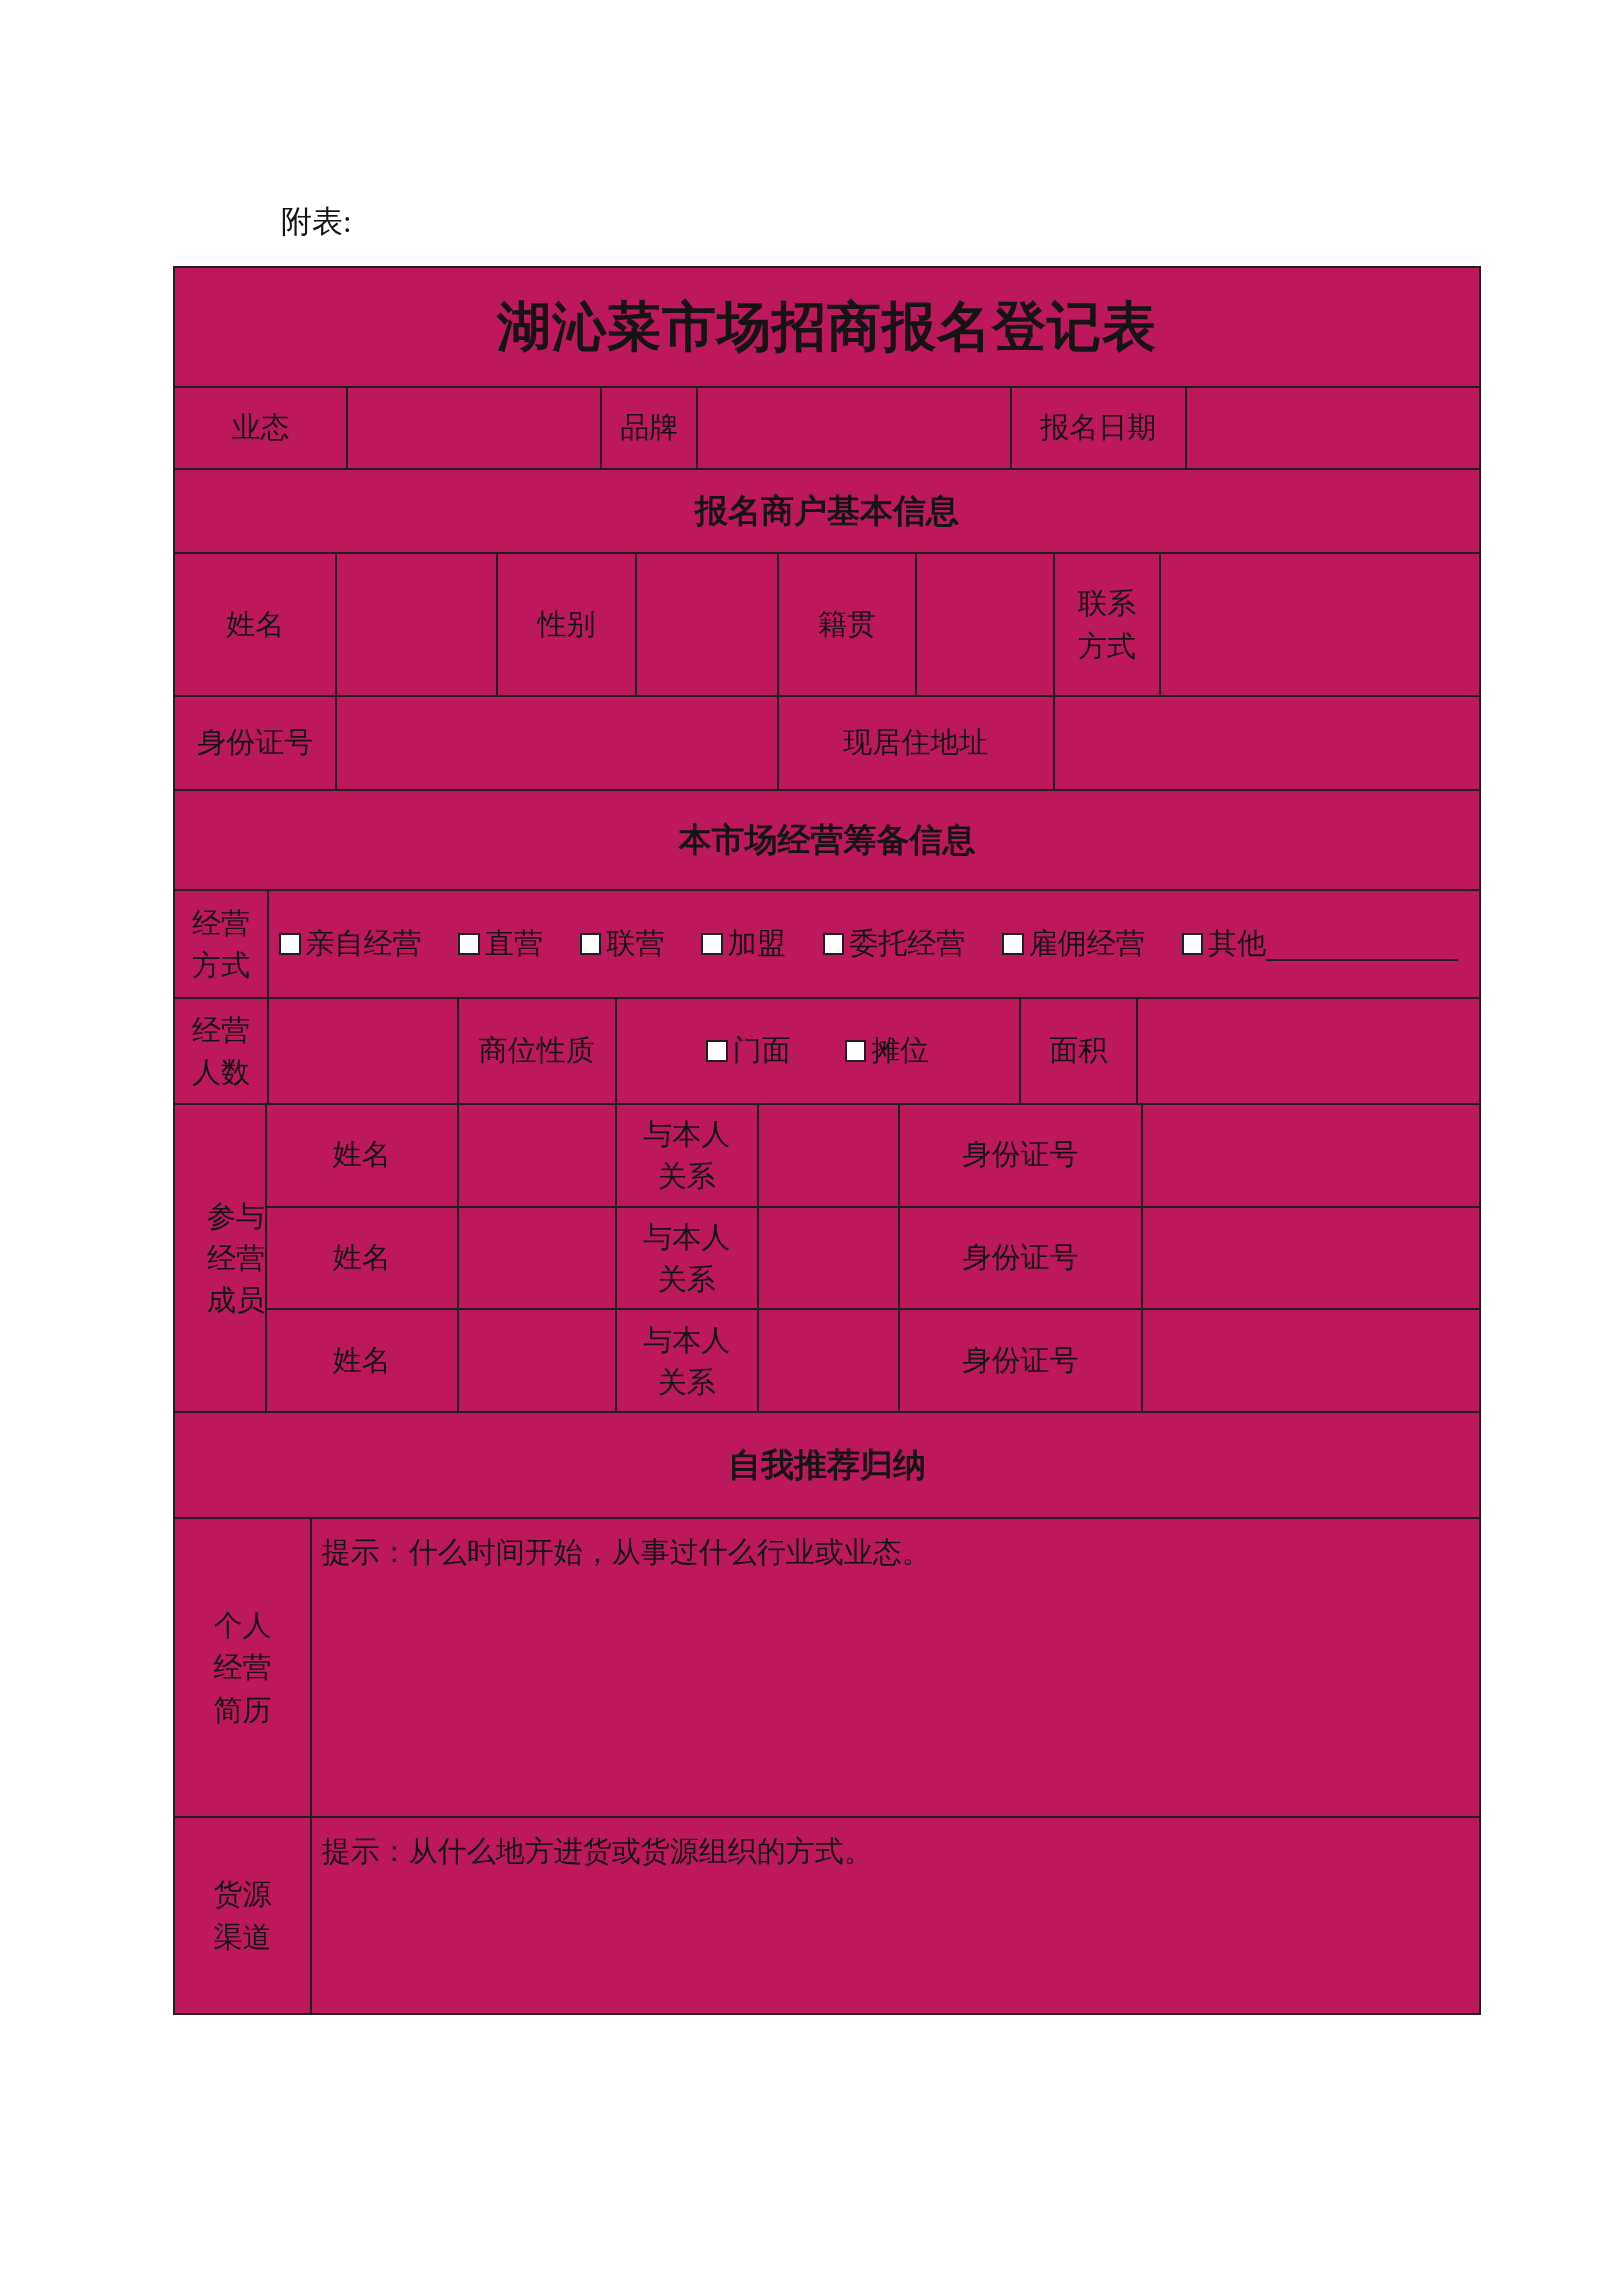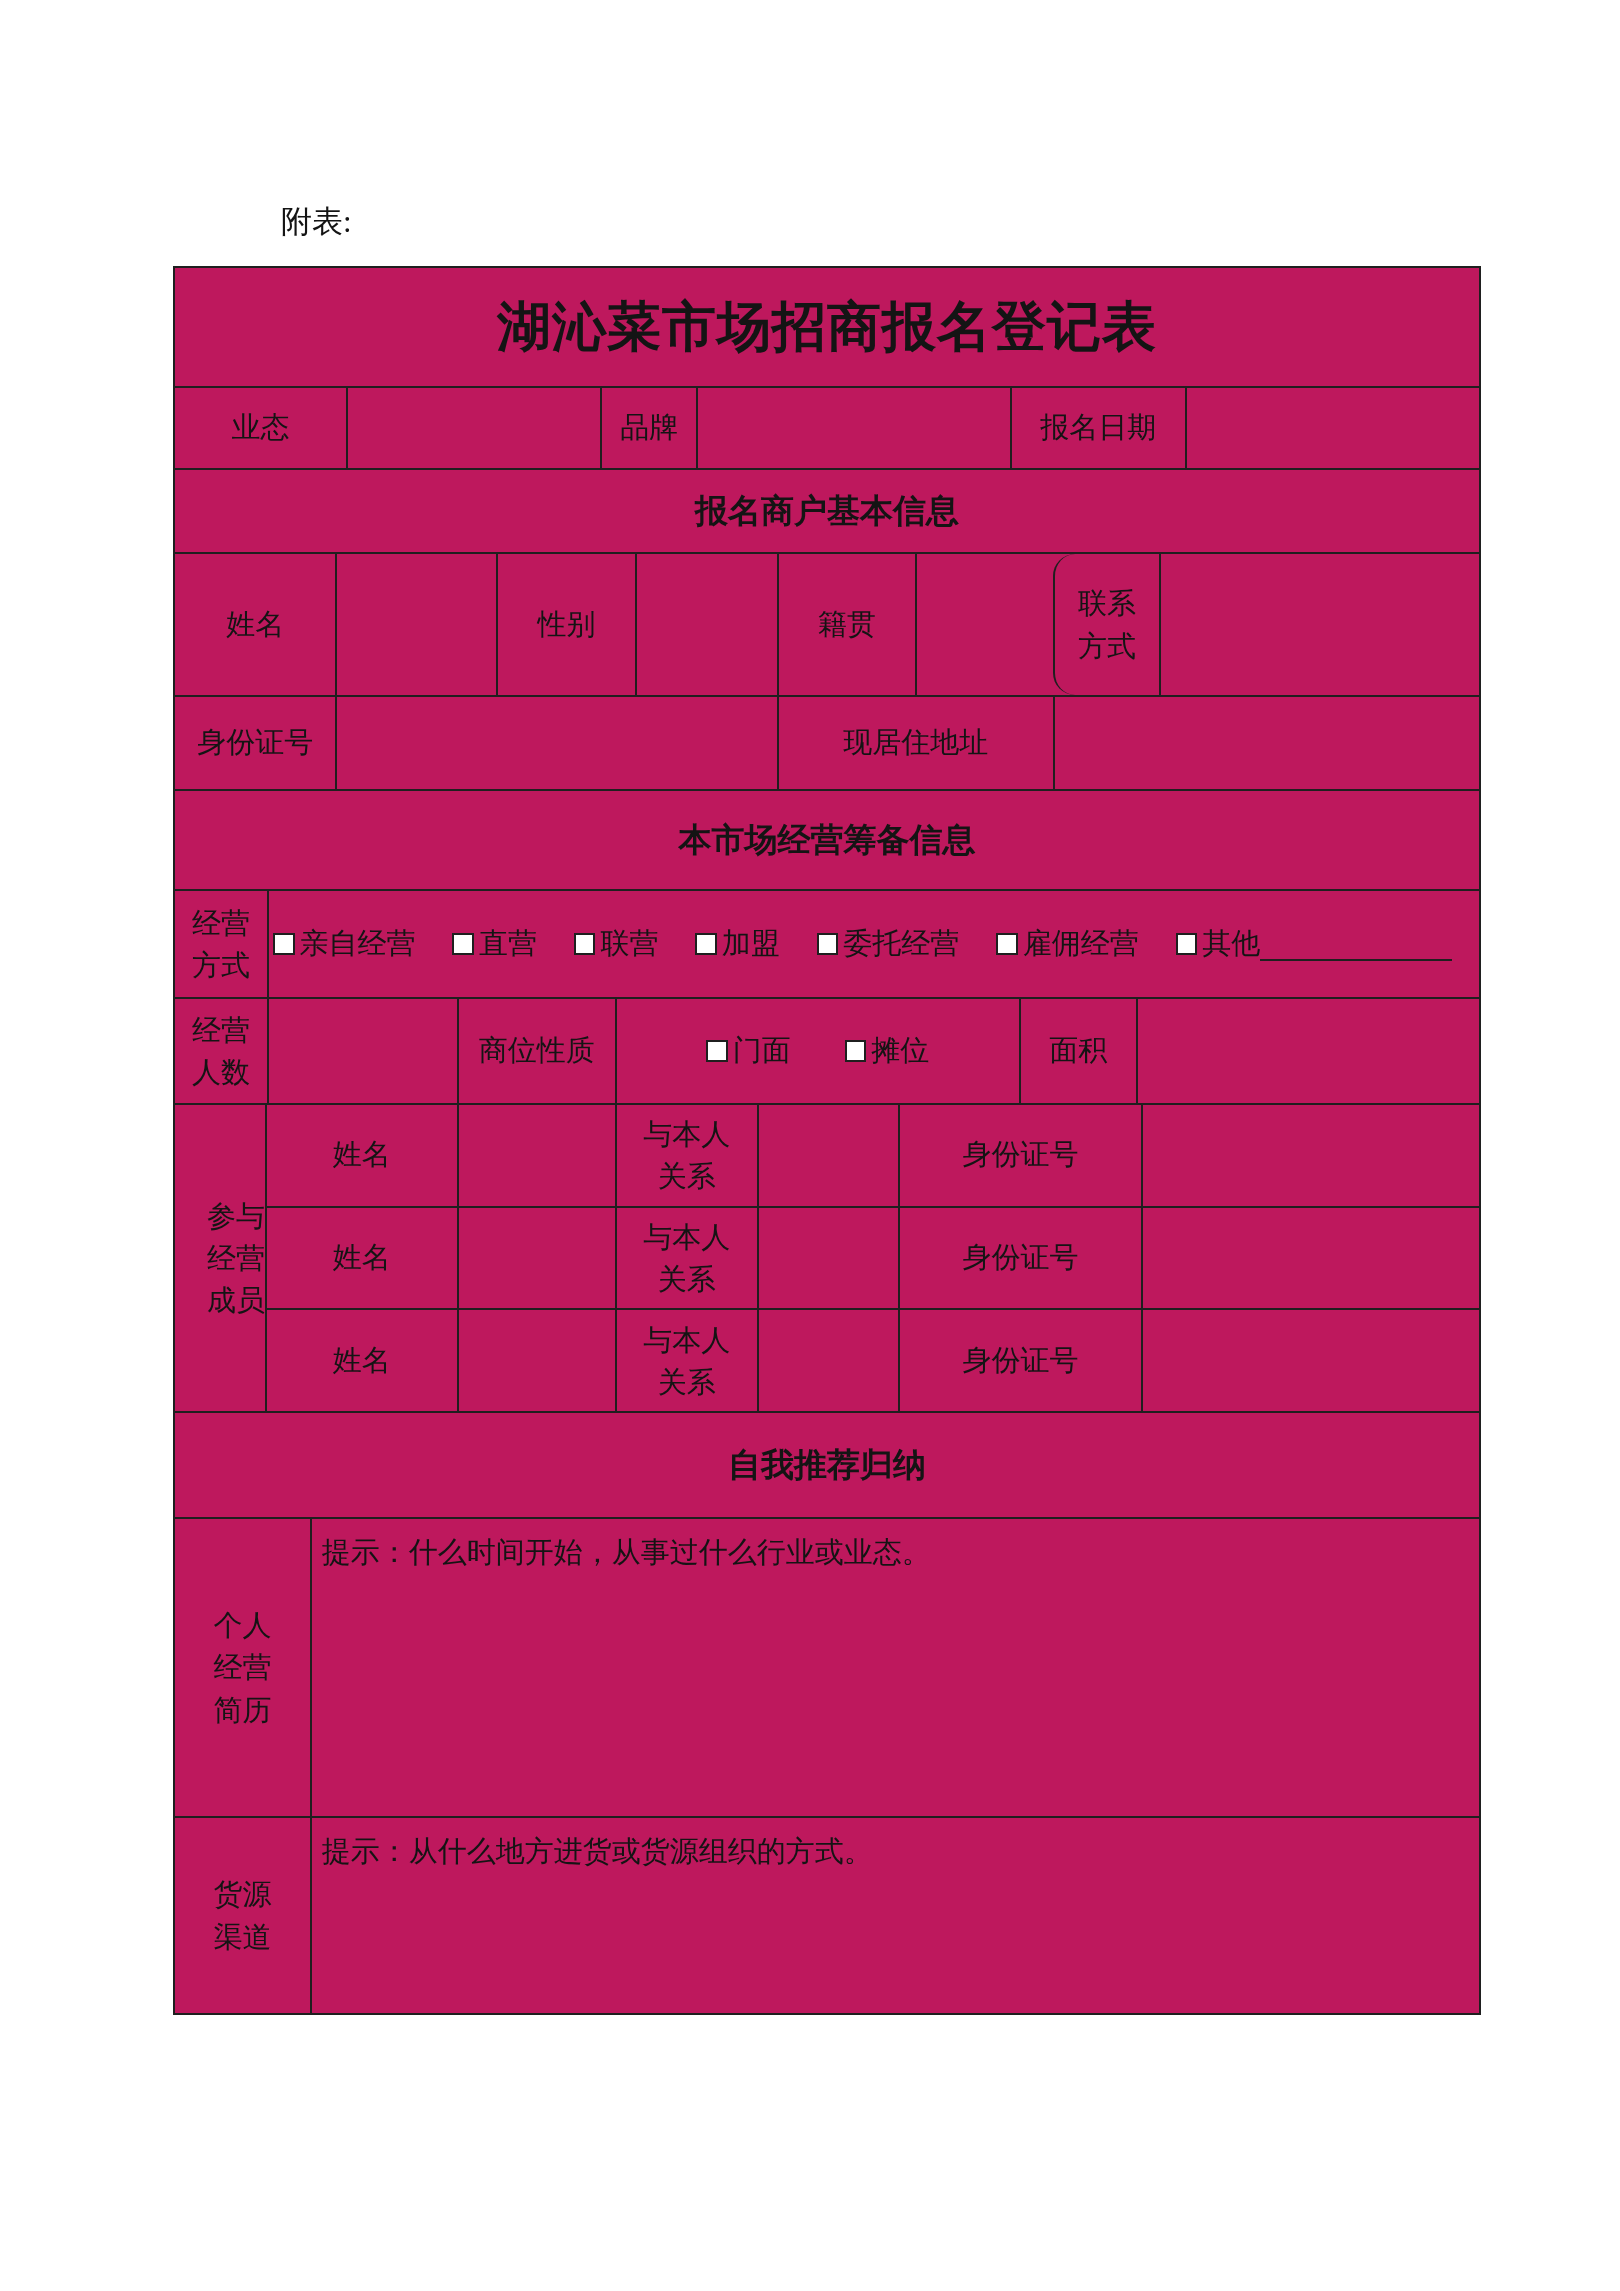--- a/index.html
+++ b/index.html
@@ -49,29 +49,29 @@
 
   
   .c-yetai-l { flex: 0 0 13.12%; } .c-yetai-v { flex: 0 0 19.49%; }
   .c-pinpai-l { flex: 0 0 7.35%; } .c-pinpai-v { flex: 0 0 24.06%; }
   .c-date-l { flex: 0 0 13.42%; } .c-date-v { flex: 1; }
 
   
   .c-name-l { flex: 0 0 12.29%; } .c-name-v { flex: 0 0 12.29%; }
   .c-gender-l { flex: 0 0 10.72%; justify-content: center; } .c-gender-v { flex: 0 0 10.87%; }
   .c-native-l { flex: 0 0 10.57%; } .c-native-v { flex: 0 0 10.57%; }
-  .c-contact-l { flex: 0 0 8.17%; border-radius: 22px; } .c-contact-v { flex: 1; }
+  .c-contact-l { flex: 0 0 8.17%; } .c-contact-v { flex: 1; }
 
   
   .c-id-l { flex: 0 0 12.29%; } .c-id-v { flex: 0 0 33.88%; }
   .c-addr-l { flex: 0 0 21.14%; } .c-addr-v { flex: 1; }
 
   
   .c-mode-l { flex: 0 0 7.05%; }
-  .c-mode-opts { flex: 1; justify-content: flex-start; padding-left: 4px; column-gap: 37px; }
+  .c-mode-opts { flex: 1; justify-content: flex-start; padding-left: 10px; column-gap: 37px; }
   .option { display: flex; align-items: center; font-size: 29px; white-space: nowrap; }
   .checkbox { display: inline-block; width: 21.6px; height: 21.6px; border: 2px solid #1f1f1f; margin-right: 4.9px; flex: 0 0 auto; background: #fff; }
   .fill-line { display: inline-block; width: 192px; height: 0; border-bottom: 2.9px solid #1f1f1f; align-self: flex-end; margin-bottom: 2.9px; }
 
   
   .c-count-l { flex: 0 0 7.05%; } .c-count-v { flex: 0 0 14.54%; }
   .c-stall-l { flex: 0 0 12.14%; }
   .c-stall-opts { flex: 0 0 30.96%; column-gap: 54px; }
   .c-area-l { flex: 0 0 8.99%; } .c-area-v { flex: 1; }
 

